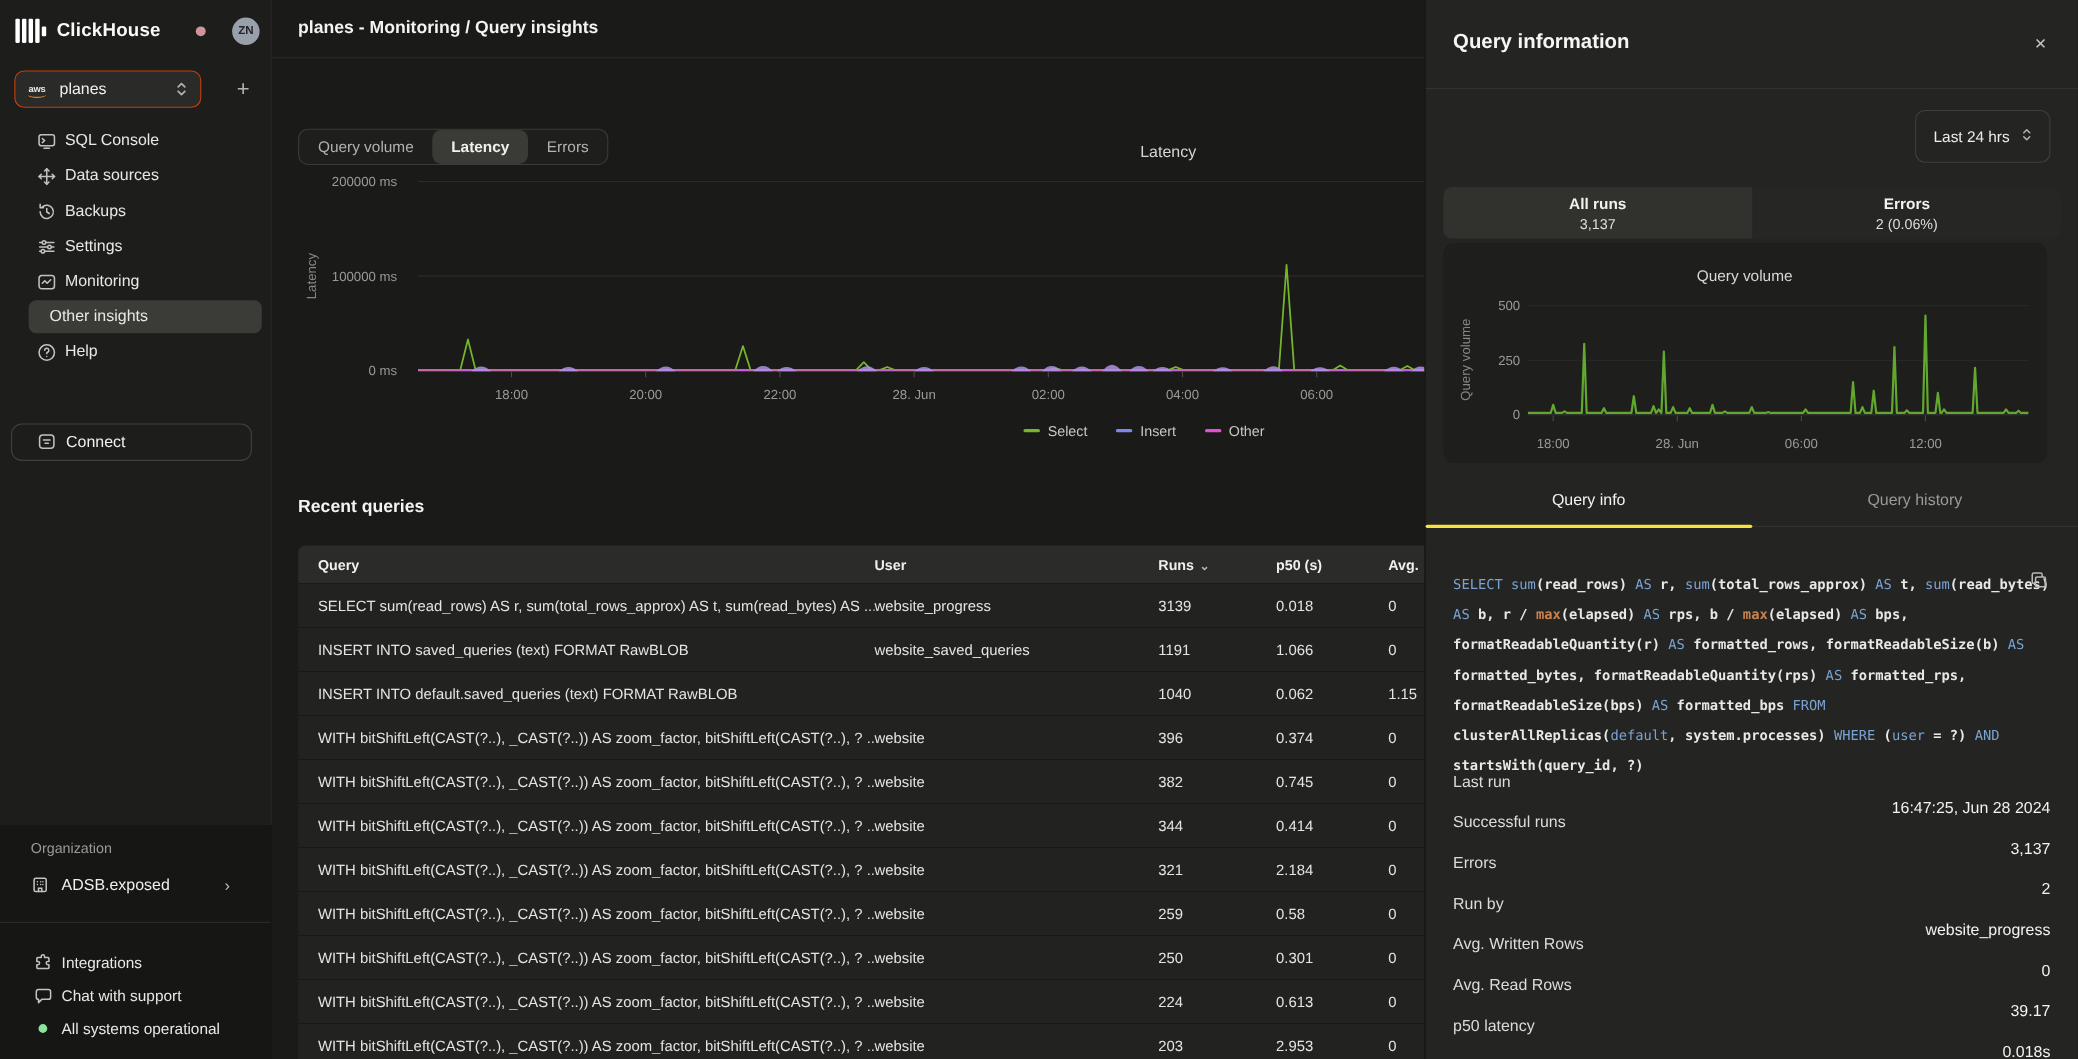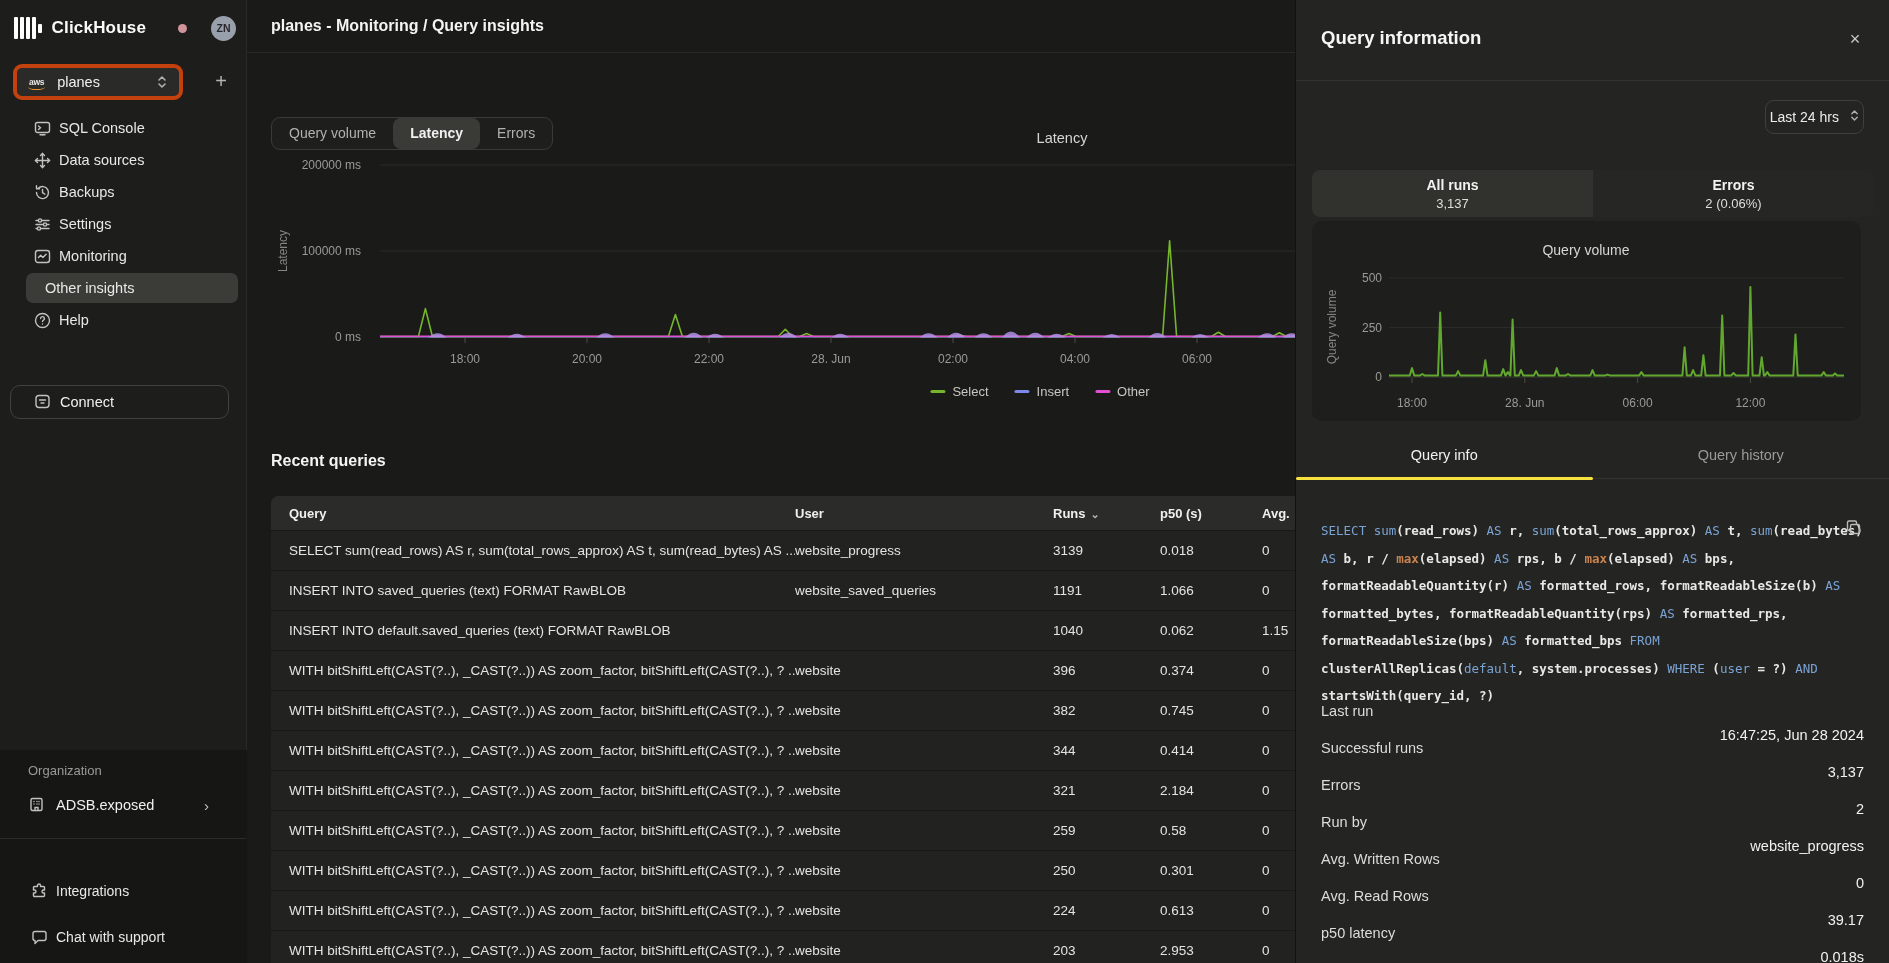--- a/index.html
+++ b/index.html
@@ -12,40 +12,40 @@
   }
   
   .sidebar { position:absolute; left:0; top:0; width:247px; height:750px; background:#1d1d1b; border-right:1px solid #2a2a27; z-index:2; }
   .s-top { position:absolute; left:14px; top:14px; right:10px; height:28px; display:flex; align-items:center; }
   .logo-bars { display:flex; align-items:center; gap:2.5px; height:22px; margin-right:10px; }
   .logo-bars i { width:3.5px; height:22px; background:#ffffff; border-radius:1px; display:block; }
   .logo-bars i.short { height:9px; }
   .logo-text { font-size:17px; font-weight:700; letter-spacing:.2px; color:#fafaf8; }
   .notif-dot { width:9px; height:9px; border-radius:50%; background:#d0949b; margin-left:auto; margin-right:24px; }
   .avatar { width:25px; height:25px; border-radius:50%; background:#98a0ac; color:#26262a; font-size:10.5px; font-weight:700; display:flex; align-items:center; justify-content:center; }
-  .s-ws { position:absolute; left:13px; top:64px; width:170px; height:34px; background:#2a2a28; border:4px solid #c2410c; border-radius:9px; display:flex; align-items:center; padding:14px 12px; cursor:pointer; }
+  .s-ws { position:absolute; left:13px; top:64px; width:170px; height:34px; background:#2a2a28; border:1px solid #c2410c; border-radius:9px; display:flex; align-items:center; padding:14px 12px; cursor:pointer; }
   .aws-ic { position:relative; font-size:8.5px; font-weight:700; color:#e8e8e6; margin-right:13px; line-height:1; letter-spacing:-.3px; }
   .aws-ic::after { content:""; position:absolute; left:-1px; right:-1px; bottom:-4px; height:5px; border-bottom:1.7px solid #e8922a; border-radius:50%; }
   .s-ws-label { font-size:14.5px; color:#f0f0ee; }
   .s-ws-chev { margin-left:auto; display:flex; }
   .s-plus { position:absolute; left:208px; top:66px; width:26px; height:30px; color:#b4b4b0; font-size:20px; line-height:30px; text-align:center; cursor:pointer; }
   .s-nav { position:absolute; top:112px; left:0; right:0; }
   .s-item { height:32px; display:flex; align-items:center; padding-left:33px; font-size:14.5px; color:#e8e8e5; cursor:pointer; }
   .s-item .ic { width:18px; height:18px; margin-right:8px; color:#c2c2be; display:flex; align-items:center; justify-content:center; flex:none; }
   .s-item.indent { padding-left:45px; }
   .s-item.active { background:#3b3b38; border-radius:7px; margin:1px 8px 1px 26px; padding-left:19px; height:30px; }
   .s-connect { position:absolute; left:10px; top:385px; width:219px; height:34px; border:1px solid #41413d; border-radius:10px; display:flex; align-items:center; padding-left:23px; font-size:14.5px; color:#f0f0ee; cursor:pointer; }
   .s-connect .ic { width:18px; height:18px; margin-right:8px; color:#c2c2be; display:flex; }
   .s-org-label { position:absolute; left:28px; top:763px; font-size:13px; color:#9a9a95; }
   .s-org-row { position:absolute; left:10px; top:789px; width:227px; height:32px; display:flex; align-items:center; padding-left:18px; font-size:14.5px; color:#f0f0ee; cursor:pointer; }
   .s-org-row .ic { width:18px; height:18px; margin-right:10px; color:#c2c2be; display:flex; }
   .s-org-chev { margin-left:auto; margin-right:28px; color:#c0c0bc; font-size:15px; }
   .s-divider { position:absolute; left:0; right:0; top:838px; height:1px; background:#2c2c29; }
   .s-foot { position:absolute; left:0; right:0; top:860px; }
-  .s-foot .s-item { height:30px; padding-left:30px; font-size:14px;margin-top:16px; }
+  .s-foot .s-item { height:30px; padding-left:30px; font-size:14px; }
   .dot-green { width:8px; height:8px; border-radius:50%; background:#8ce39b; }
   
   .main { position:absolute; left:247px; top:0; width:1642px; height:963px; background:#1a1a18; z-index:1; }
   .m-header { position:absolute; left:0; right:0; top:0; height:53px; border-bottom:1px solid #282825; }
   .m-title { position:absolute; left:24px; top:17px; font-size:16px; font-weight:700; color:#f4f4f2;text-align:right; }
   .m-tabs { position:absolute; left:24px; top:117px; display:inline-flex; border:1px solid #3a3a36; border-radius:9px; background:#1e1e1c; overflow:hidden; }
   .m-tab { padding:7px 17px; font-size:14px; color:#b2b2ae; cursor:pointer; border-radius:8px; line-height:17px; }
   .m-tab.active { background:#3a3a37; color:#f0f0ee; font-weight:700; }
   .lat-svg { position:absolute; left:24px; top:115px; }
   .legend { position:absolute; left:793px; top:384px; transform:translateX(-50%); display:flex; gap:26px; align-items:center; }
@@ -57,21 +57,21 @@
   .rq-head { height:34px; background:#2b2b29; border-radius:7px 7px 0 0; font-size:13px; font-weight:700; color:#f0f0ee; }
   .rq-head > div:first-child { padding-left:18px; }
   .rq-row { height:40px; background:#222221; border-top:1px solid #191917; font-size:13.5px; color:#e4e4e1; cursor:pointer; }
   .rq-row > div:first-child { padding-left:18px; padding-right:14px; white-space:nowrap; overflow:hidden; }
   .sort-chev { font-size:11px; color:#b4b4b0; margin-left:5px; }
   
   .panel { position:absolute; left:1295px; top:0; width:594px; height:963px; background:#242422; border-left:1px solid #121210; z-index:5; }
   .p-title { position:absolute; left:25px; top:27px; font-size:18.5px; font-weight:700; color:#f6f6f4; }
   .p-close { position:absolute; right:22px; top:28px; width:24px; height:24px; color:#cacac6; font-size:18px; line-height:23px; text-align:center; cursor:pointer; }
   .p-div { position:absolute; top:80px; left:0; right:0; height:1px; background:#32322f; }
-  .p-drop { position:absolute; right:25px; top:100px; height:34px; border:1px solid #3f3f3b; border-radius:9px; display:flex; align-items:center; padding:0 4px; font-size:14px; gap:11px; color:#ececea; cursor:pointer; }
+  .p-drop { position:absolute; right:25px; top:100px; height:48px; border:1px solid #3f3f3b; border-radius:9px; display:flex; align-items:center; padding:0 16px; font-size:14px; gap:11px; color:#ececea; cursor:pointer; }
   .p-sumtabs { position:absolute; left:16px; top:170px; width:562px; height:47px; display:flex; background:#262624; border-radius:8px; overflow:hidden; }
   .p-sumtab { flex:1; display:flex; flex-direction:column; align-items:center; justify-content:center; gap:3px; cursor:pointer; }
   .p-sumtab.active { background:#31312e; }
   .p-sumtab .l { font-size:14px; font-weight:700; color:#f2f2f0; }
   .p-sumtab .v { font-size:13px; color:#dededa; }
   .p-card { position:absolute; left:16px; top:221px; width:549px; height:200px; background:#1e1e1c; border-radius:10px; }
   .p-tabs { position:absolute; left:0; right:0; top:432px; height:47px; display:flex; border-bottom:1px solid #33332f; }
   .p-tab { flex:1; display:flex; align-items:center; justify-content:center; font-size:14.5px; color:#9a9a96; cursor:pointer; position:relative; }
   .p-tab.active { color:#f2f2f0; }
   .p-tab.active::after { content:""; position:absolute; left:0; right:0; bottom:-2px; height:3px; background:#f6e13e; border-radius:2px; }

